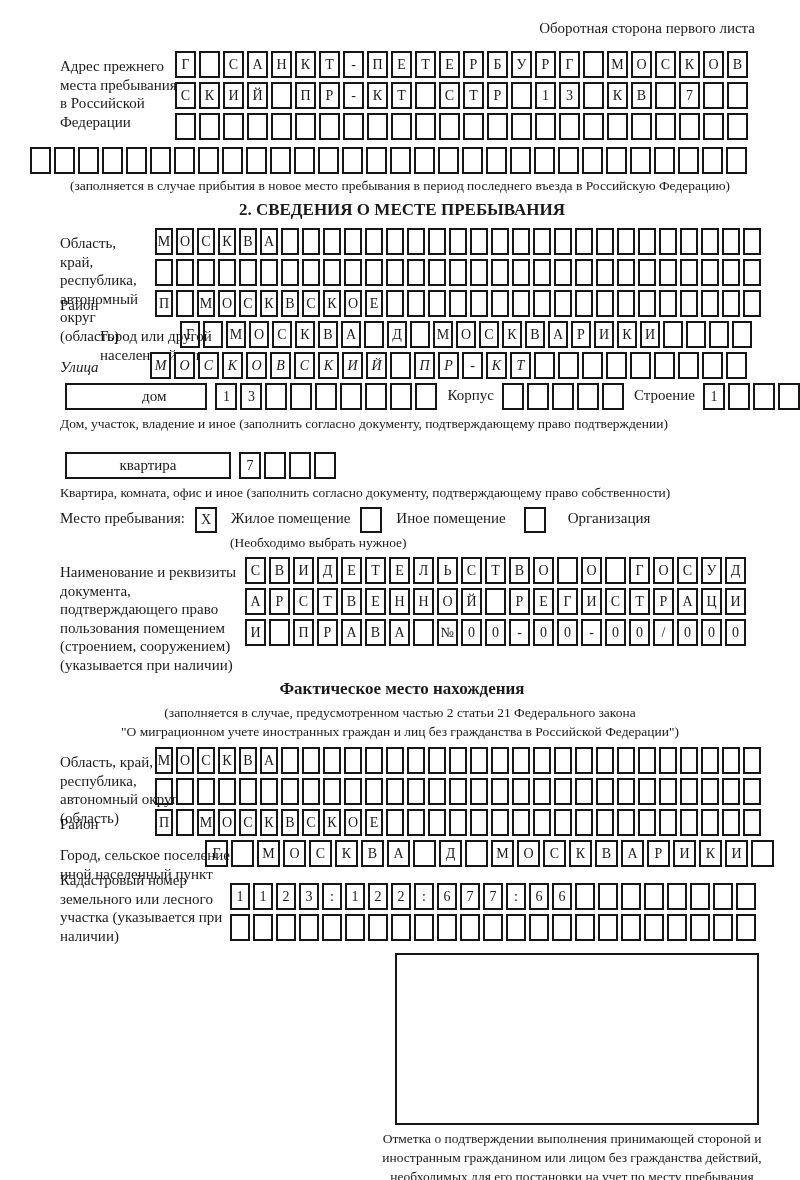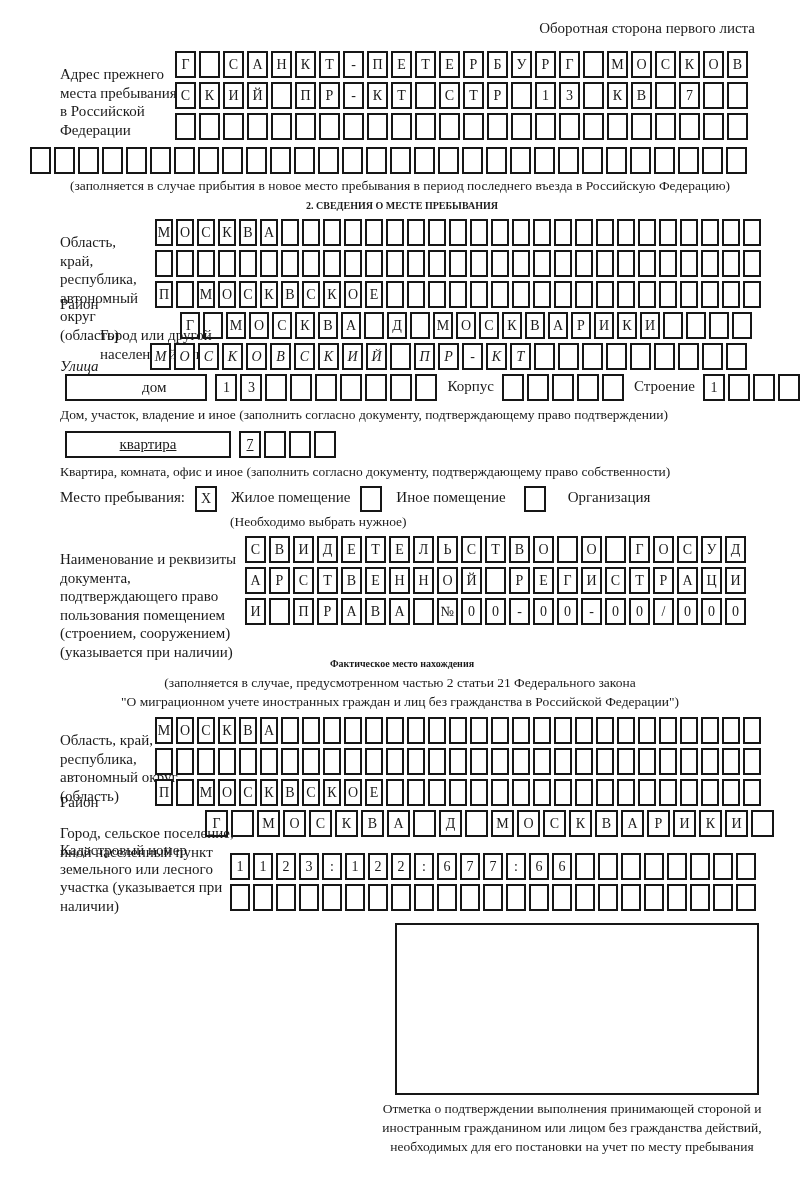--- a/index.html
+++ b/index.html
@@ -11,40 +11,40 @@
   .page{position:relative;width:800px;height:1180px;}
 
   .hdr-right{
     text-align:right;padding:20px 45px 0 0;
     font-size:15px;
   }
 
   
   .grp{position:relative;margin-left:60px;}
   .glabel{
-    position:absolute;left:0;top:14px;
+    position:absolute;left:0;top:6px;
     font-size:15px;line-height:18.5px;
   }
   .cellrow{display:flex;gap:3px;margin-bottom:4px;}
   .cell{
     box-sizing:content-box;
     border:2px solid #161616;
     height:23px;width:17px;
     display:inline-flex;align-items:center;justify-content:center;
     font-size:14px;line-height:1;background:#fff;
   }
   .cw14 .cell{width:14px;}
   .cw16 .cell{width:16px;}
   .cw18 .cell{width:18px;}
   .cw19 .cell{width:19px;}
 
   .note{font-size:13.5px;}
   .note-center{text-align:center;margin:2px 20px 4px 20px;}
   .sec-title{
-    text-align:center;font-weight:bold;font-size:10px;
+    text-align:center;font-weight:bold;font-size:17px;
     margin:6px 0 8px 4px;
   }
   .sub-center{text-align:center;font-size:13.5px;line-height:19px;}
 
   
   .boxrow{display:flex;align-items:flex-start;margin:0 0 2px 65px;}
   .bigbox{
     border:2px solid #161616;height:23px;
     display:flex;align-items:center;justify-content:center;
     font-size:15px;
@@ -391,21 +391,21 @@
     <div class="inline-lbl">Строение</div>
     <div class="cellrow cw18">
         <span class="cell">1</span>
         <span class="cell"></span>
         <span class="cell"></span>
         <span class="cell"></span>
       </div>
   </div>
   <div class="note mb2" style="margin-left:60px;">Дом, участок, владение и иное (заполнить согласно документу, подтверждающему право подтверждении)</div>
 
-  <div class="boxrow" style="margin-top:8px;text-decoration:underline;">
+  <div class="boxrow" style="margin-top:20px;">
     <div class="bigbox" style="width:162px;">квартира</div>
     <div class="cellrow cw18" style="margin-left:8px;">
         <span class="cell">7</span>
         <span class="cell"></span>
         <span class="cell"></span>
         <span class="cell"></span>
       </div>
   </div>
   <div class="note mb2" style="margin-left:60px;">Квартира, комната, офис и иное (заполнить согласно документу, подтверждающему право собственности)</div>
 

